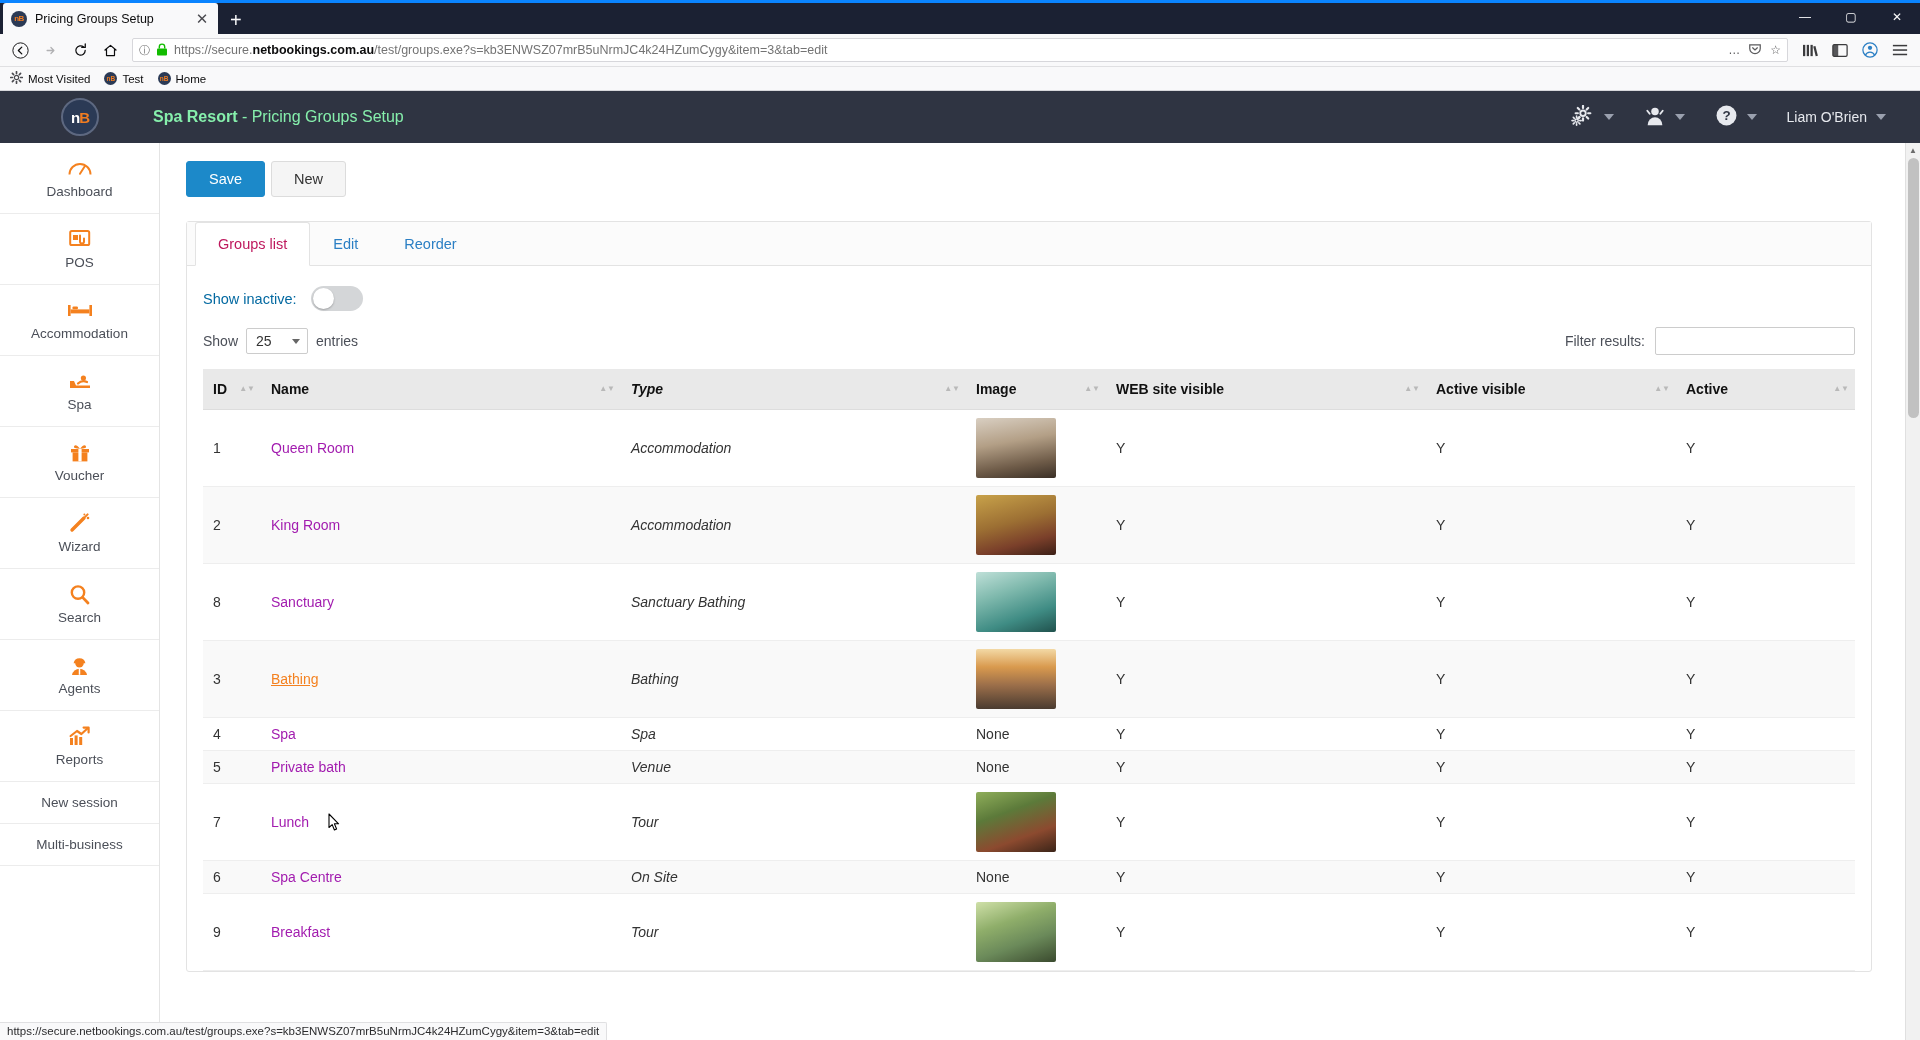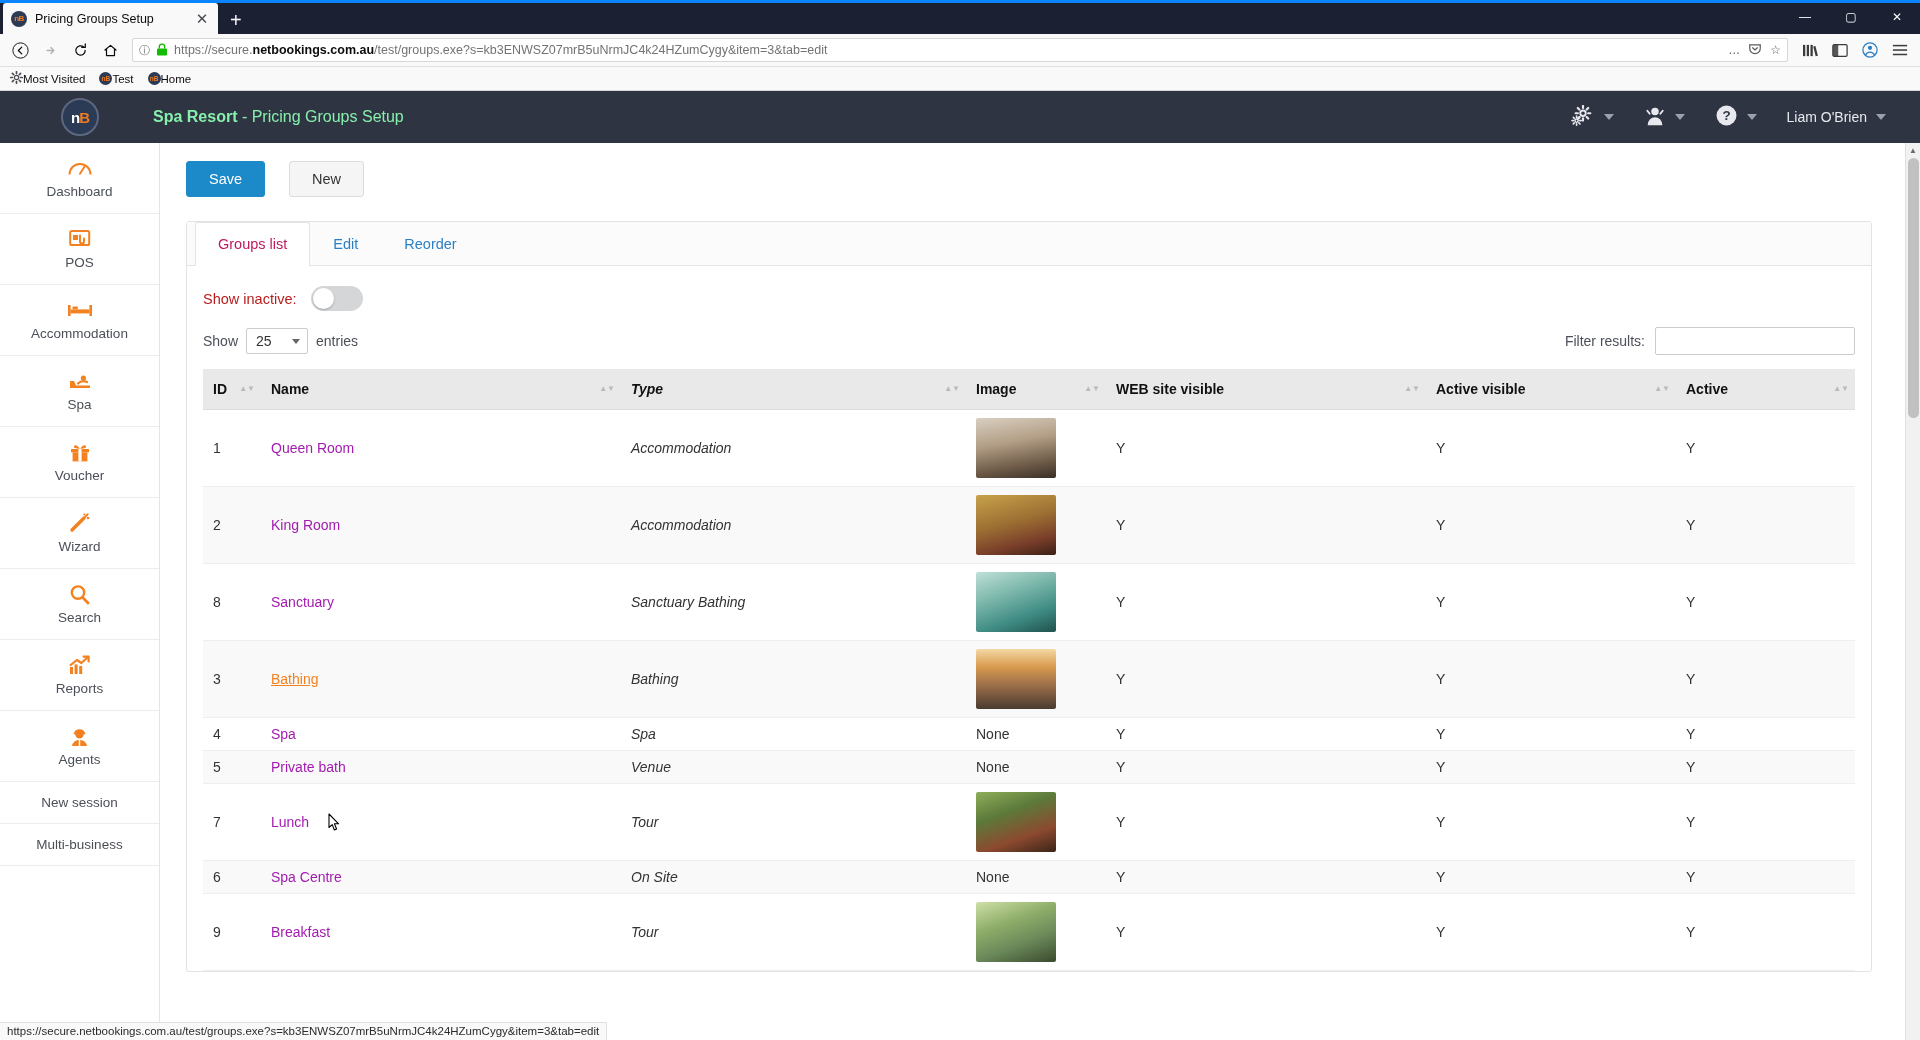--- a/index.html
+++ b/index.html
@@ -55,21 +55,21 @@
   .lock { color: #12bc00; font-size: 11px; }
   .urlbar-right { display:flex; align-items:center; gap:8px; color:#5a5a5c; font-size: 12px; }
 
   .chromeicons { display:flex; align-items:center; gap:2px; }
   .chromeicon { width: 28px; height: 26px; display:flex; align-items:center; justify-content:center; color:#3b3b3d; }
 
   .bookmarks {
     height: 24px; background: #f9f9fa; display:flex; align-items:center; gap: 14px;
     padding: 0 10px; border-bottom: 1px solid #d7d7db; font-size: 11.5px; color: #0c0c0d; flex: none;
   }
-  .bm { display:flex; align-items:center; }
+  .bm { display:flex; align-items:center; gap: 5px; }
   .bm-fav { width: 13px; height: 13px; border-radius: 50%; background:#2b3a55; color:#f07c21;
             font-size:6.5px; font-weight:bold; display:flex; align-items:center; justify-content:center; }
 
   
   .viewport { flex: 1; position: relative; background:#fff; overflow: hidden; display:flex; flex-direction:column; }
 
   .app-header {
     height: 52px; background: #2f3442; display: flex; align-items: center; flex: none; position: relative;
   }
   .logo-wrap { width: 160px; display:flex; align-items:center; justify-content:center; }
@@ -96,21 +96,21 @@
     display:flex; flex-direction:column; align-items:center; justify-content:center; gap: 5px;
   }
   .side-ico { font-size: 19px; color: #f4811f; line-height: 1; height: 22px; display:flex; align-items:center; }
   .side-lbl { font-size: 13.5px; color: #4b4f58; }
   .side-item.plain { height: 42px; }
 
   
   .content { flex: 1; background:#fff; padding: 0 0 0 0; min-width: 0; overflow: hidden; position: relative; }
   .content-inner { padding: 18px 48px 0 26px; }
 
-  .btnbar { display:flex; gap: 24px; margin-bottom: 24px; }
+  .btnbar { display:flex; gap: 6px; margin-bottom: 24px; }
   .btn {
     font-size: 14.5px; padding: 9px 22px; border-radius: 3px; border: 1px solid transparent; cursor: pointer;
     font-family: "Liberation Sans", sans-serif;
   }
   .btn-primary { background: #1c89c9; color: #fff; border-color:#1c89c9; }
   .btn-default { background: #f5f5f5; color: #333; border-color:#dcdcdc; }
 
   .panel { border: 1px solid #e3e3e3; border-radius: 3px; background:#fff; }
   .tabs {
     display:flex; gap: 0; border-bottom: 1px solid #e3e3e3; background: #fbfbfb;
@@ -121,21 +121,21 @@
     border: 1px solid transparent; margin-bottom: -1px;
   }
   .tabitem.active {
     color: #be185d; background: #fff; border-color: #e3e3e3; border-bottom-color: #fff;
     border-top-left-radius:3px; border-top-right-radius:3px;
   }
 
   .panel-body { padding: 20px 16px 0 16px; }
 
   .toggle-row { display:flex; align-items:center; gap: 14px; margin-bottom: 16px; }
-  .toggle-lbl { font-size: 14.5px; color: #b91c1c; }
+  .toggle-lbl { font-size: 14.5px; color: #0369a1; }
   .toggle {
     width: 52px; height: 25px; border-radius: 13px; background: #d4d6d8; position: relative; cursor:pointer;
   }
   .toggle .knob {
     position:absolute; left: 2px; top: 2px; width: 21px; height: 21px; border-radius: 50%; background: #fff;
     box-shadow: 0 1px 2px rgba(0,0,0,.25);
   }
 
   .controls { display:flex; align-items:center; justify-content: space-between; margin-bottom: 14px; }
   .showentries { display:flex; align-items:center; gap: 8px; font-size: 14px; color:#4b4f58; }
@@ -481,41 +481,41 @@
             <svg width="21" height="21" viewBox="0 0 21 21">
                 <circle cx="9" cy="8.6" r="6.2" fill="none" stroke="#f4811f" stroke-width="2.4"></circle>
                 <path d="M13.6 13.4 L19 19" stroke="#f4811f" stroke-width="2.8" stroke-linecap="round"></path>
               </svg>
           </span>
           <span class="side-lbl">Search</span>
         </div>
 
         <div class="side-item">
           <span class="side-ico">
+            <svg width="21" height="21" viewBox="0 0 21 21">
+                <path d="M4.6 8.2 a6 6 0 0 1 11.8 0 z" fill="#f4811f"></path>
+                <circle cx="10.5" cy="8.4" r="4.2" fill="#f4811f"></circle>
+                <path d="M3 20 a7.6 7.6 0 0 1 15 0 z" fill="#f4811f"></path>
+                <path d="M10.5 12.8 v7" stroke="#ffffff" stroke-width="1.5"></path>
+              </svg>
+          </span>
+          <span class="side-lbl">Agents</span>
+        </div>
+
+        <div class="side-item">
+          <span class="side-ico">
             <svg width="23" height="20" viewBox="0 0 23 20">
                 <rect x="2" y="12" width="3" height="7" fill="#f4811f"></rect>
                 <rect x="6.6" y="9.4" width="3" height="9.6" fill="#f4811f"></rect>
                 <rect x="11.2" y="11" width="3" height="8" fill="#f4811f"></rect>
                 <path d="M2.6 10 L9 5 L13.4 8 L20 2" fill="none" stroke="#f4811f" stroke-width="2.2" stroke-linecap="round" stroke-linejoin="round"></path>
                 <path d="M15.6 1.6 L20.6 1.6 L20.6 6.4" fill="none" stroke="#f4811f" stroke-width="2.2" stroke-linecap="round" stroke-linejoin="round"></path>
               </svg>
           </span>
           <span class="side-lbl">Reports</span>
-        </div>
-
-        <div class="side-item">
-          <span class="side-ico">
-            <svg width="21" height="21" viewBox="0 0 21 21">
-                <path d="M4.6 8.2 a6 6 0 0 1 11.8 0 z" fill="#f4811f"></path>
-                <circle cx="10.5" cy="8.4" r="4.2" fill="#f4811f"></circle>
-                <path d="M3 20 a7.6 7.6 0 0 1 15 0 z" fill="#f4811f"></path>
-                <path d="M10.5 12.8 v7" stroke="#ffffff" stroke-width="1.5"></path>
-              </svg>
-          </span>
-          <span class="side-lbl">Agents</span>
         </div>
 
         <div class="side-item plain">
           <span class="side-lbl">New session</span>
         </div>
         <div class="side-item plain">
           <span class="side-lbl">Multi-business</span>
         </div>
       </div>
 

